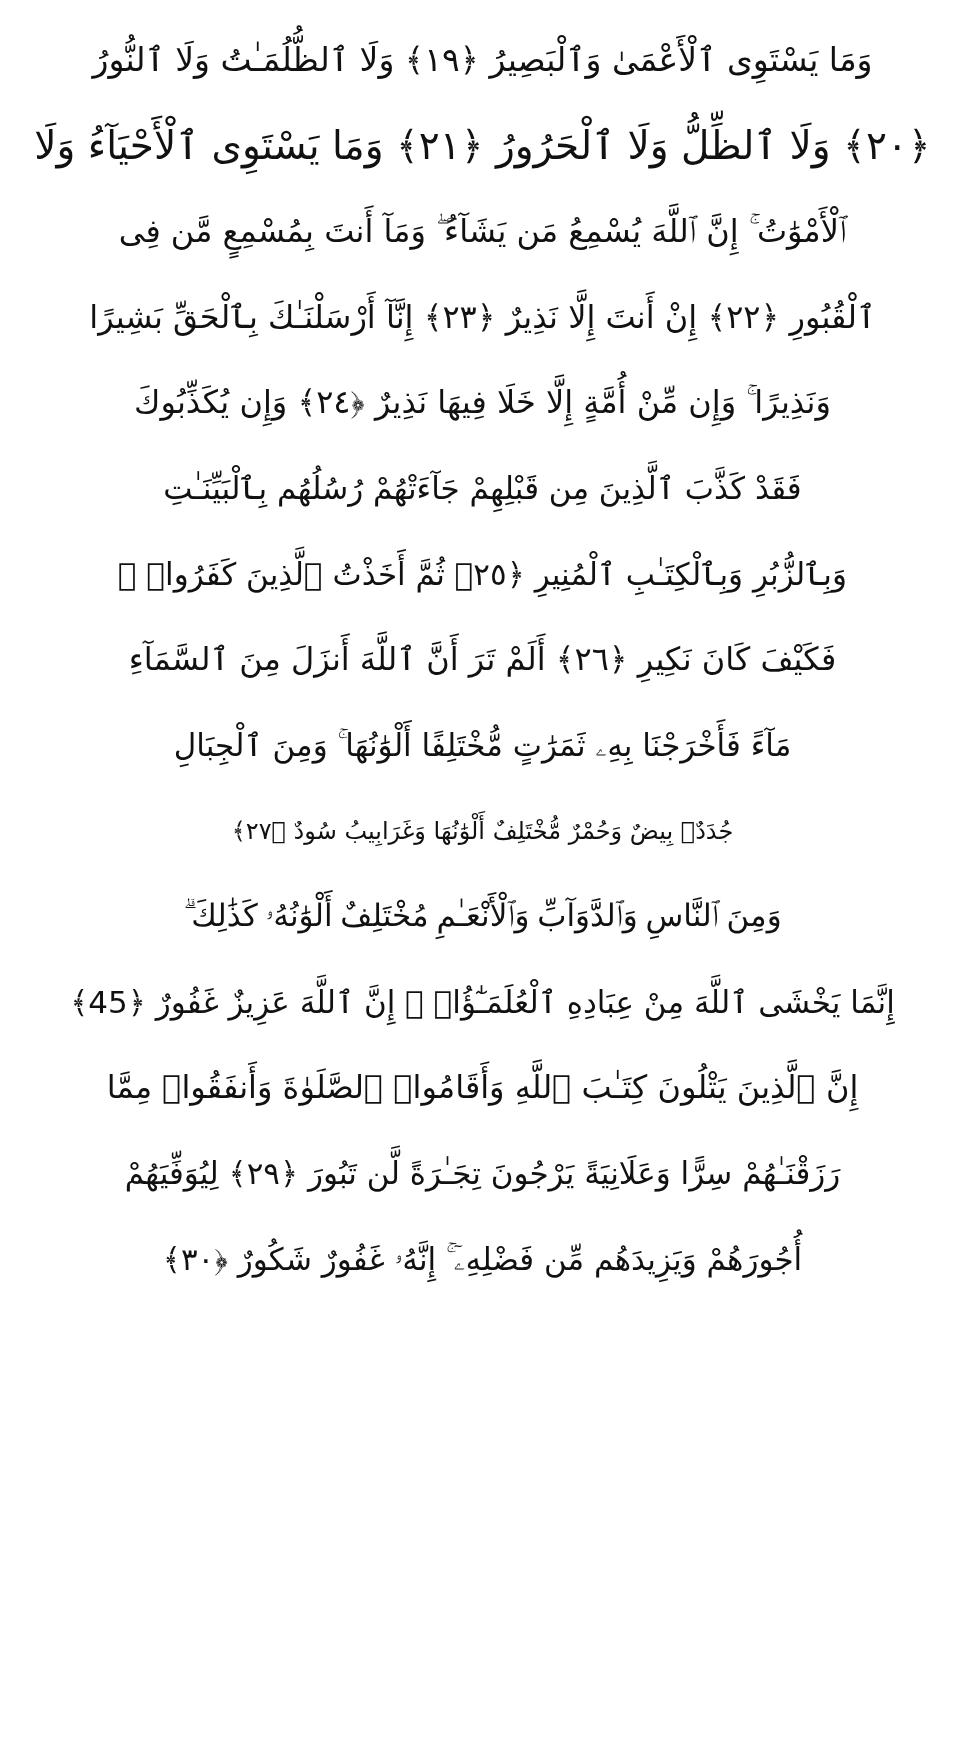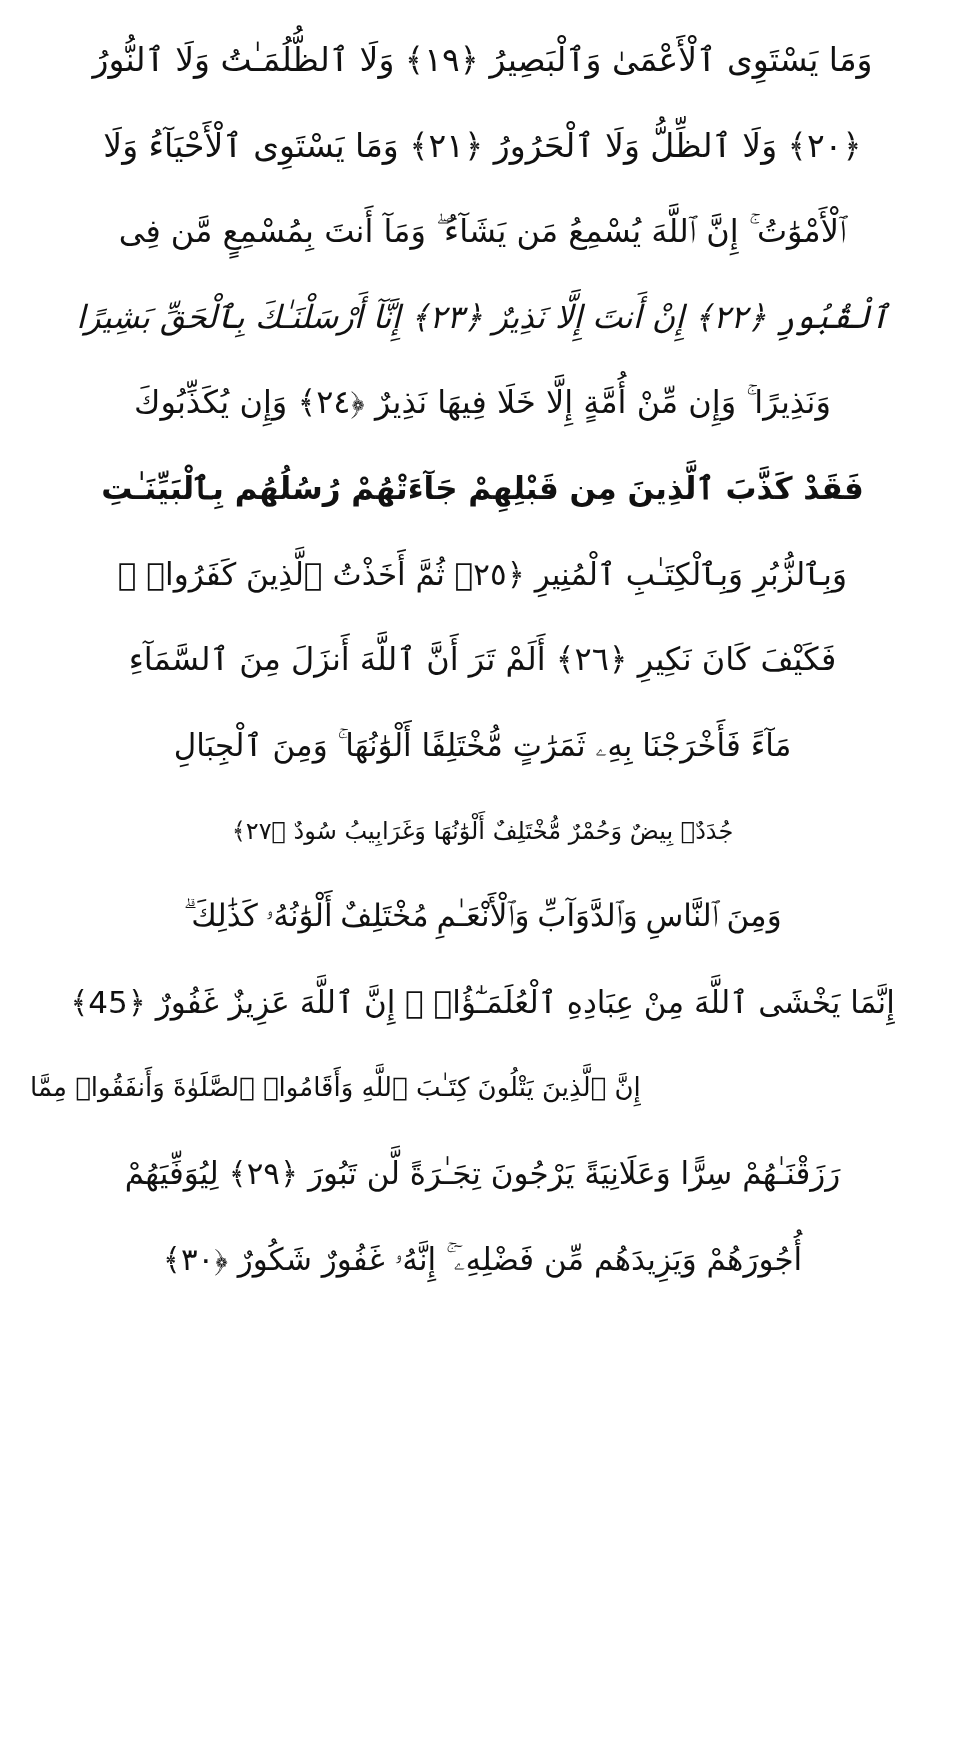--- a/index.html
+++ b/index.html
@@ -38,32 +38,32 @@
     align-items: center;
     justify-content: center;
     letter-spacing: 0px;
   }
   .quran-line span.txt {
     display: inline-block;
     transform: scaleX(1.0);
   }
   
   .l0 { font-size: 33px; }
-  .l1 { font-size: 33px; text-align: center; }
+  .l1 { font-size: 39px; text-align: center; }
   .l2 { font-size: 32px; }
-  .l3 { font-size: 32px; font-style: italic; }
+  .l3 { font-size: 32px; }
   .l4 { font-size: 32px; }
-  .l5 { font-size: 31px; font-weight: bold; }
+  .l5 { font-size: 31px; }
   .l6 { font-size: 31px; }
   .l7 { font-size: 32px; }
   .l8 { font-size: 31px; text-align: right; }
   .l9 { font-size: 24px; align-items: center; }
   .l10 { font-size: 31px; font-family: Liberation Serif, serif; }
   .l11 { font-size: 31px; }
-  .l12 { font-size: 26px; justify-content: flex-end; }
+  .l12 { font-size: 32px; }
   .l13 { font-size: 31px; }
   .l14 { font-size: 31px; }
 </style>
 </head>
 <body>
 
 <div id="page">
   <div class="quran-line l0">
       <span class="txt">وَمَا يَسْتَوِى ٱلْأَعْمَىٰ وَٱلْبَصِيرُ ﴿١٩﴾ وَلَا ٱلظُّلُمَـٰتُ وَلَا ٱلنُّورُ</span>
     </div>

